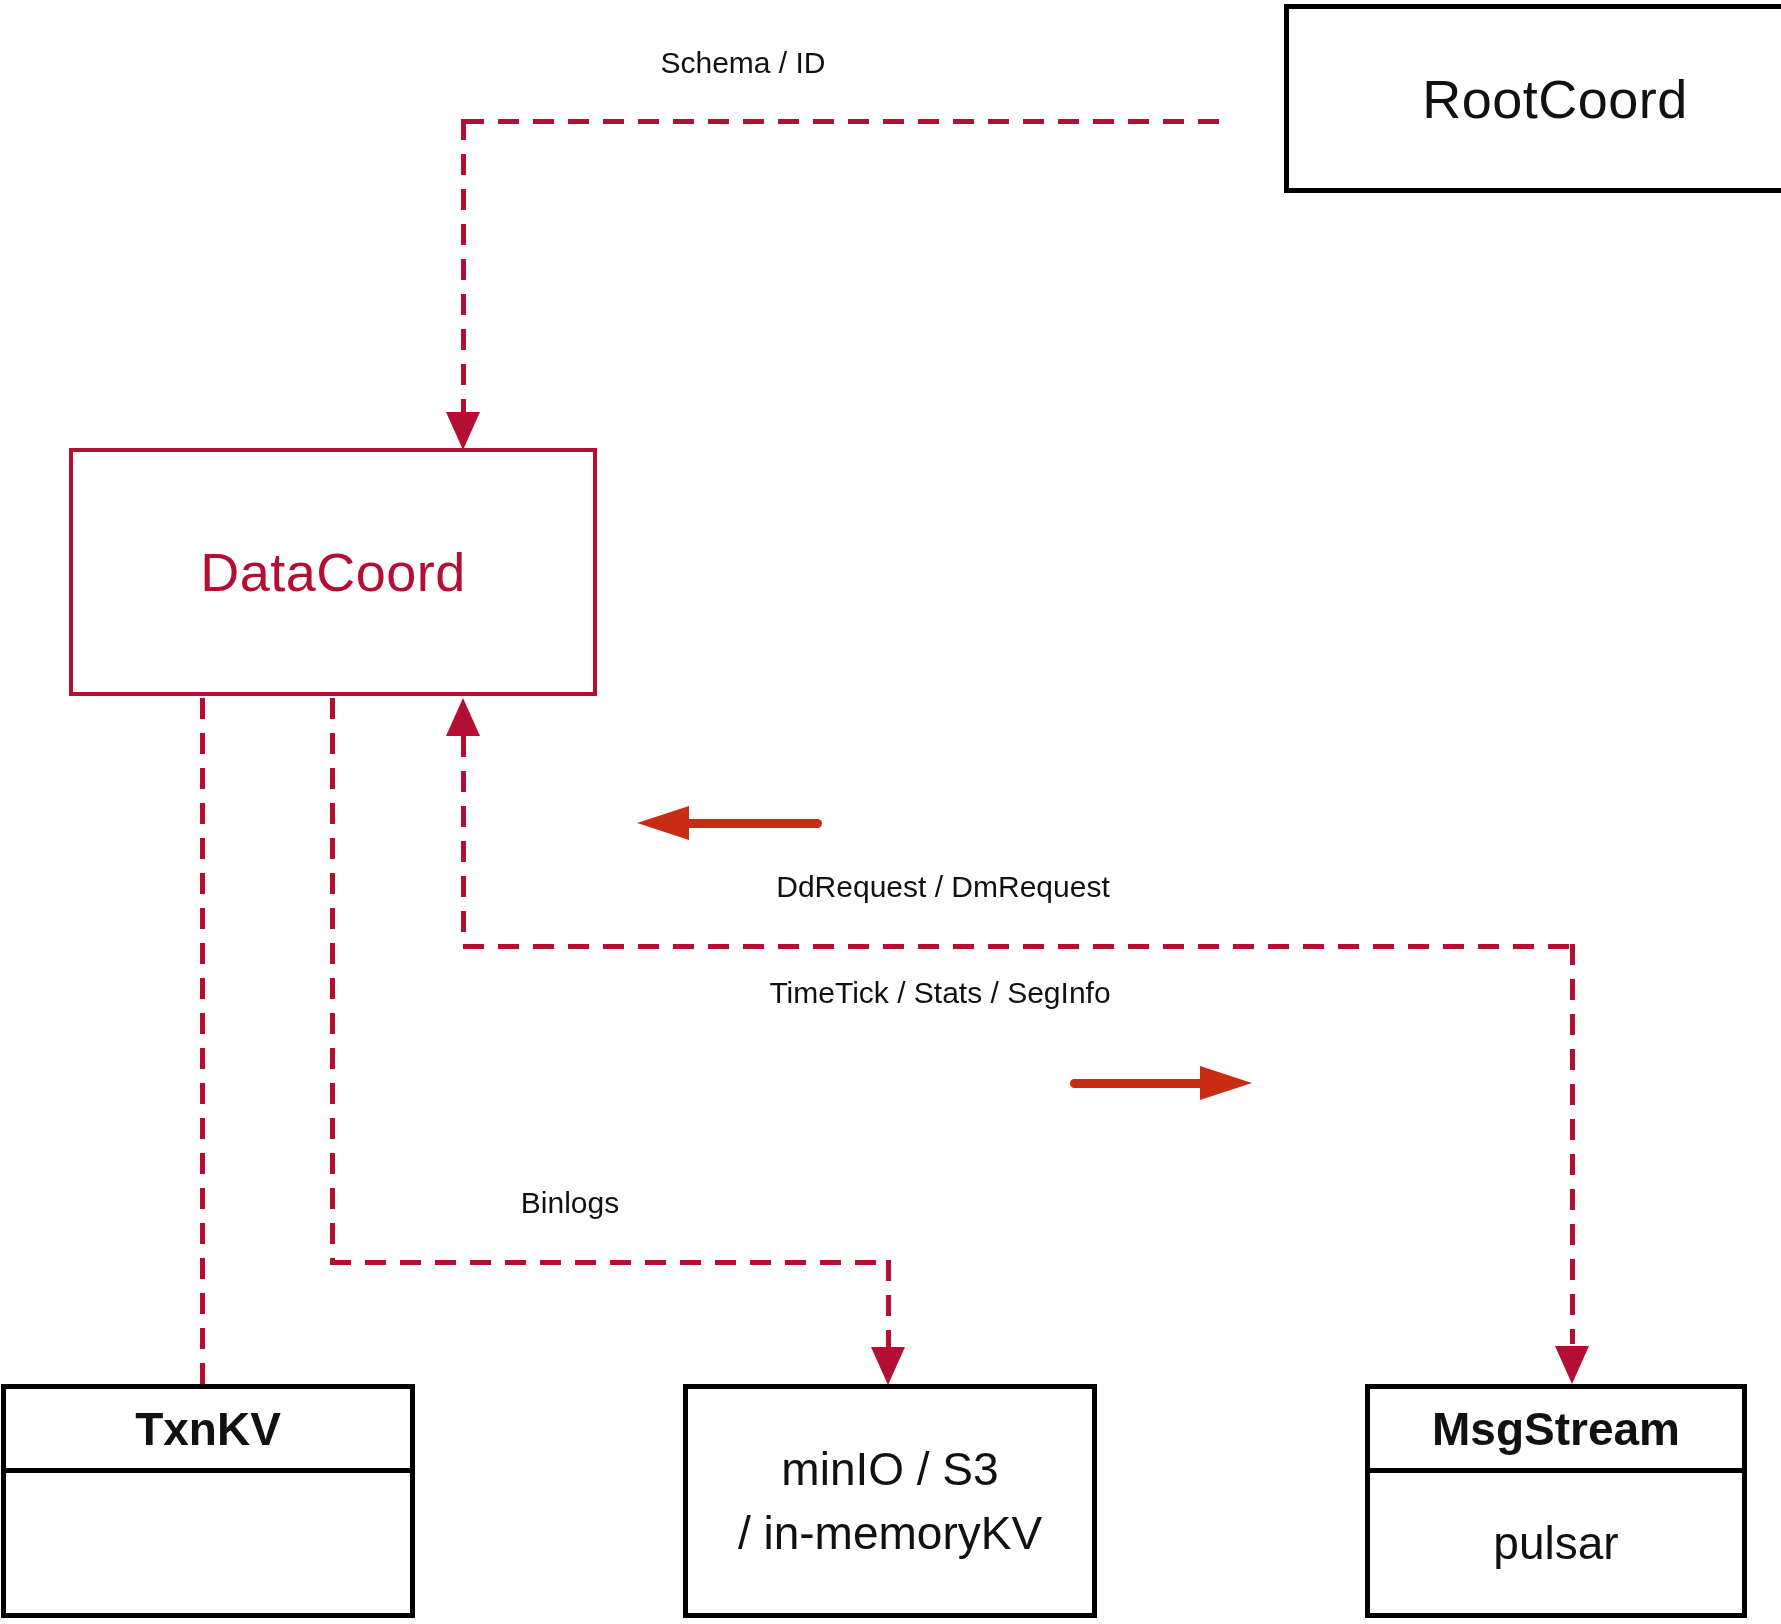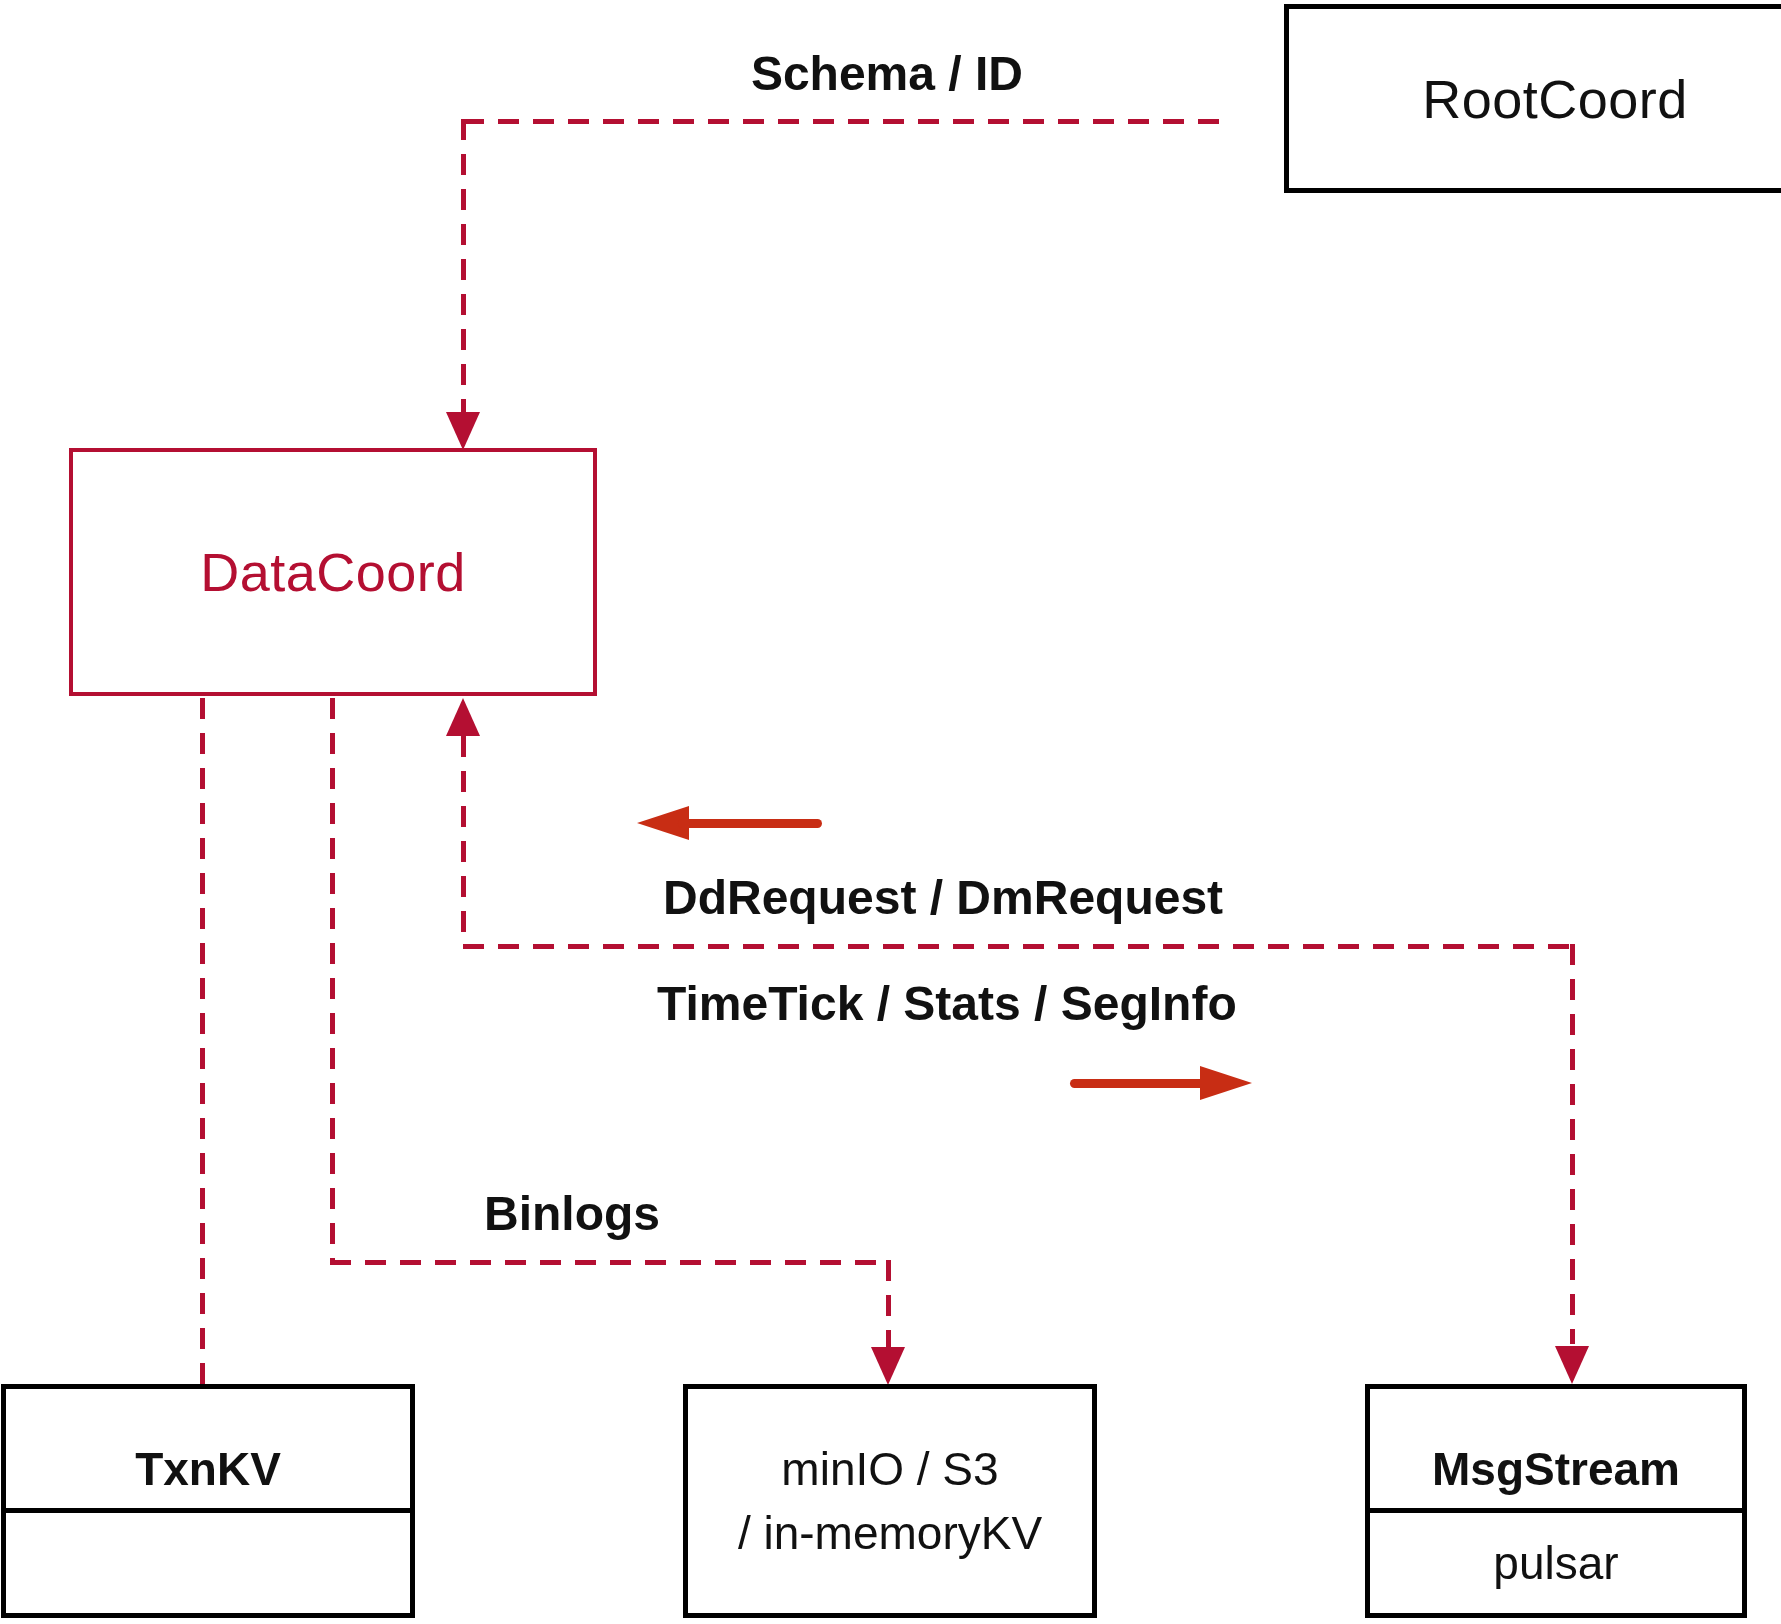--- a/index.html
+++ b/index.html
@@ -30,21 +30,21 @@
   
   .tbox{
     position:absolute;box-sizing:border-box;
     border:5px solid #000;background:var(--paper);
     display:flex;flex-direction:column;
   }
   .tbox-header{
     box-sizing:border-box;height:84px;
     border-bottom:5px solid #000;
     display:flex;align-items:center;justify-content:center;
-    font-size:46px;font-weight:bold;margin-top:40px;
+    font-size:46px;font-weight:bold;
   }
   .tbox-body{
     flex:1;display:flex;flex-direction:column;
     align-items:center;justify-content:center;
     font-size:46px;line-height:64px;text-align:center;
   }
   
   .dash-h{
     position:absolute;height:5px;
     background:repeating-linear-gradient(to right,var(--dash) 0 21px,transparent 21px 35px);
@@ -57,22 +57,22 @@
   .arr{position:absolute;width:0;height:0;}
   .arr.down{border-left:17px solid transparent;border-right:17px solid transparent;border-top:38px solid var(--dash);}
   .arr.up{border-left:17px solid transparent;border-right:17px solid transparent;border-bottom:38px solid var(--dash);}
   
   .sshaft{position:absolute;height:9px;background:var(--arrow);border-radius:5px;}
   .sarr{position:absolute;width:0;height:0;}
   .sarr.left{border-top:17px solid transparent;border-bottom:17px solid transparent;border-right:52px solid var(--arrow);}
   .sarr.right{border-top:17px solid transparent;border-bottom:17px solid transparent;border-left:52px solid var(--arrow);}
   
   .edge-label{
-    position:absolute;font-size:48px;color:var(--ink);
-    text-align:right;white-space:nowrap;font-weight:bold;
+    position:absolute;font-size:30px;color:var(--ink);
+    text-align:center;white-space:nowrap;
   }
 </style>
 </head>
 <body>
 
 <div class="stage">
 
   <div class="edge-label" style="left:463px;top:46px;width:560px;">Schema / ID</div>
   <div class="dash-h" style="left:463px;top:119px;width:763px;"></div>
   <div class="dash-v" style="left:461px;top:119px;height:294px;"></div>

